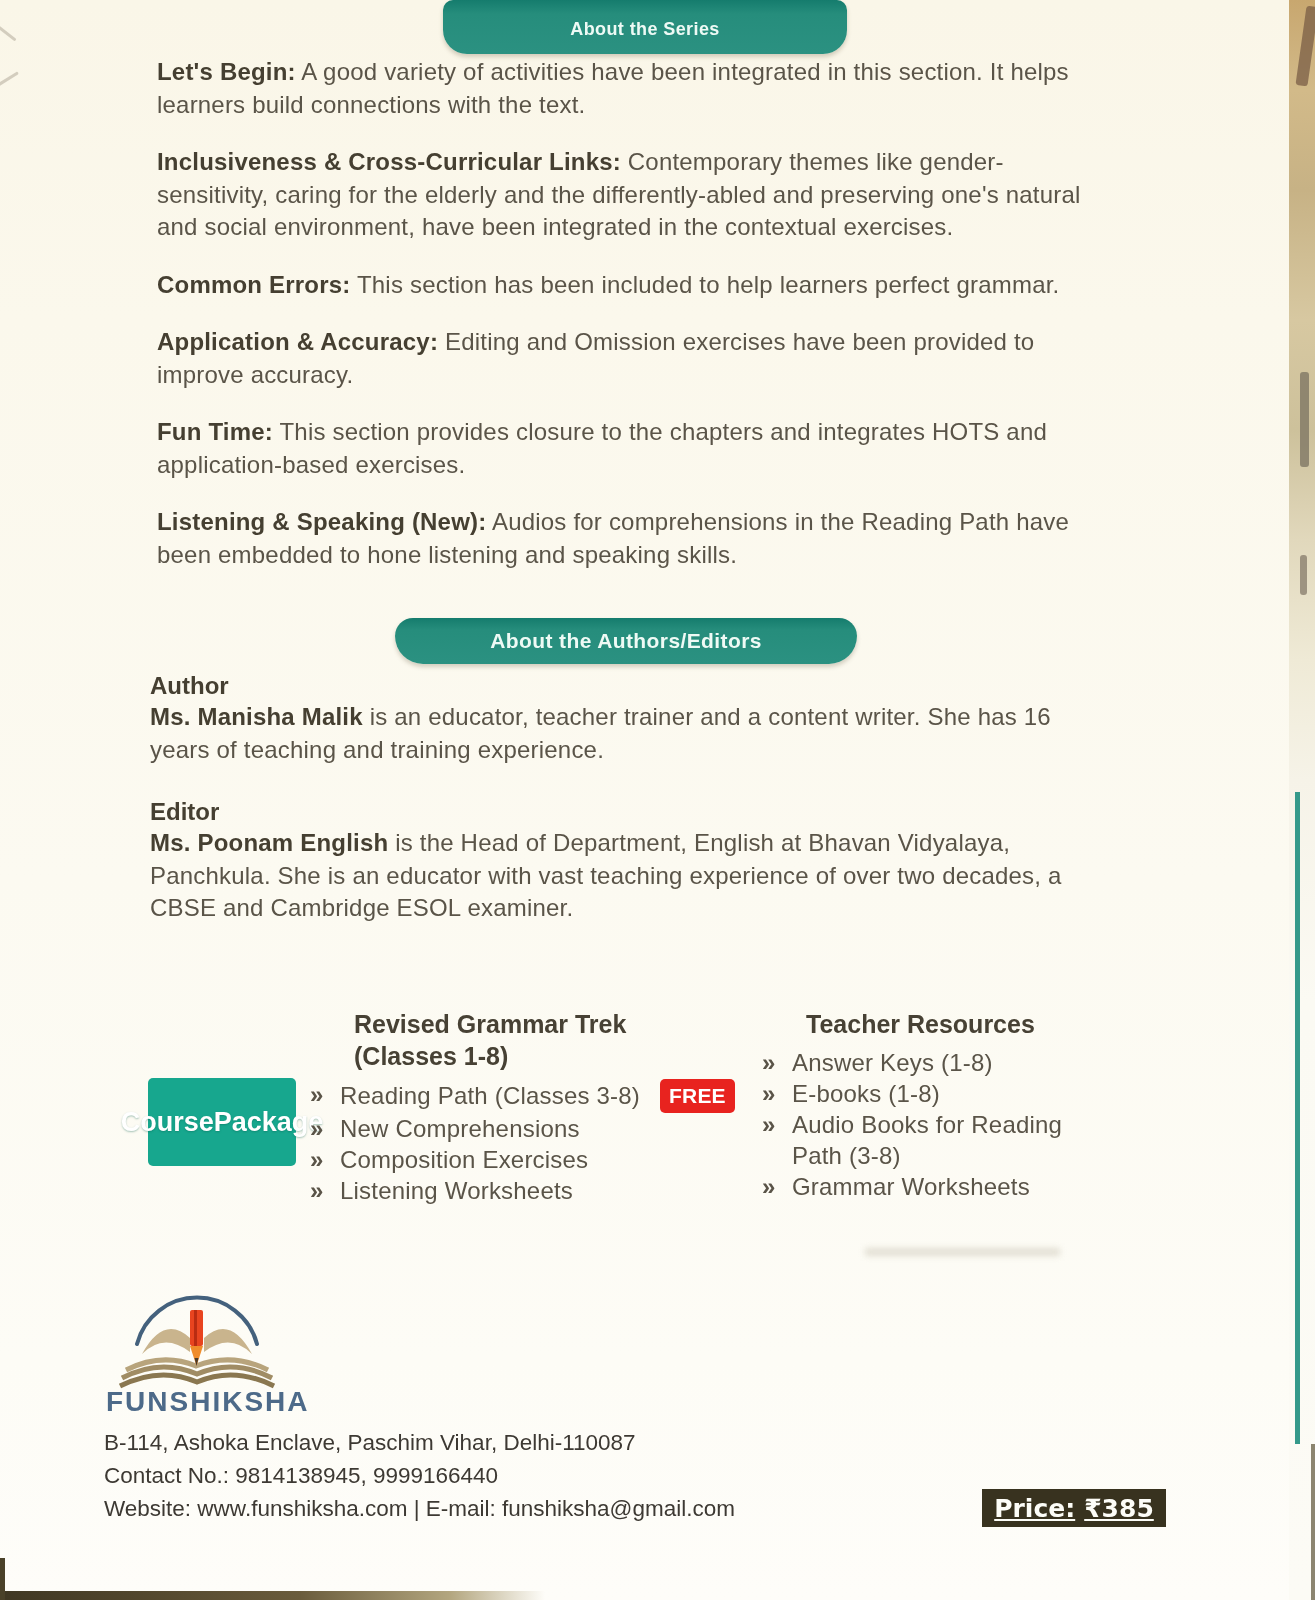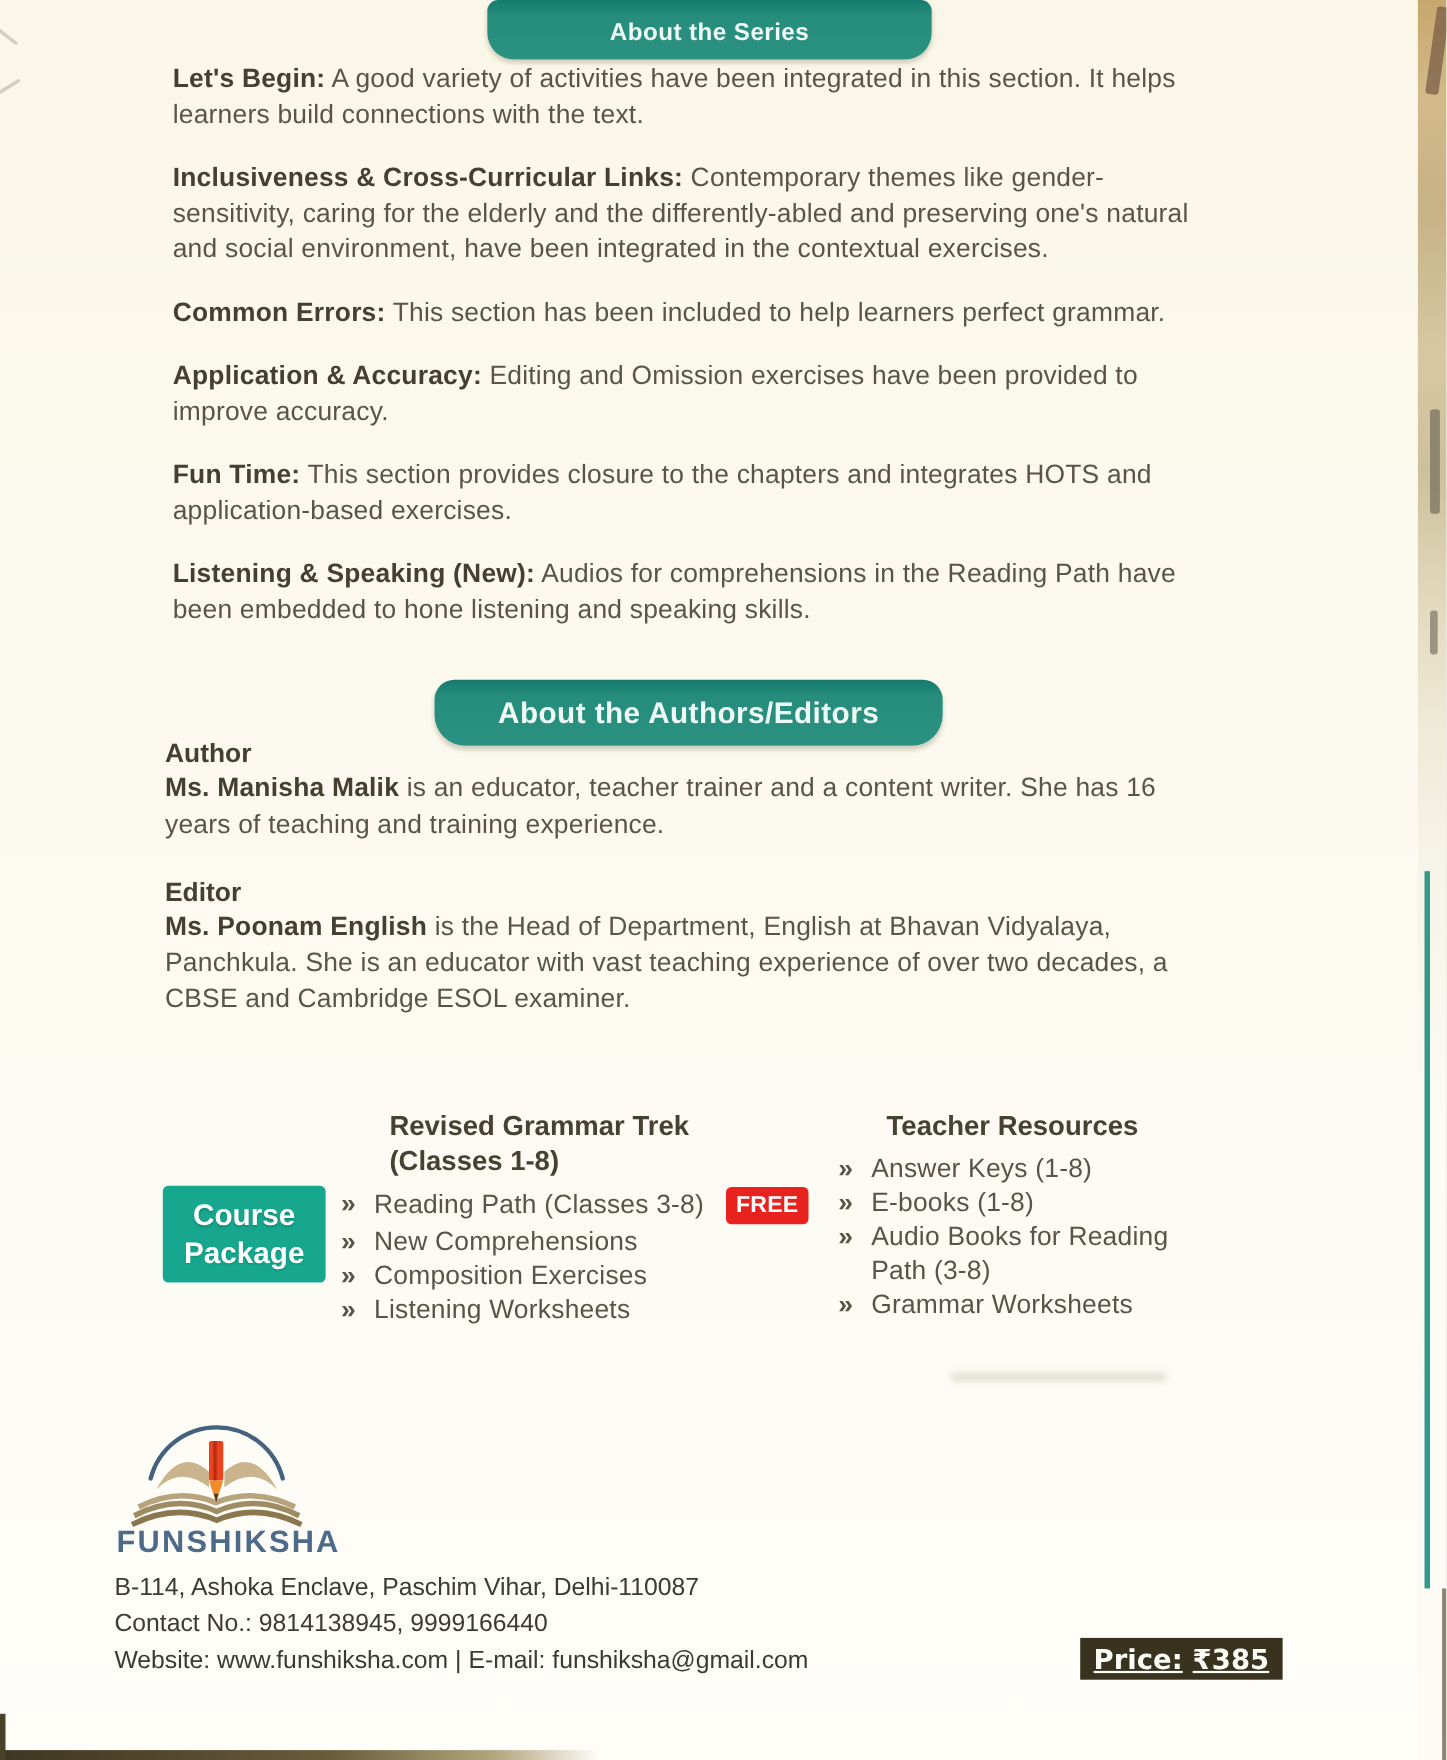--- a/index.html
+++ b/index.html
@@ -14,36 +14,36 @@
   }
   
   .banner{
     position:absolute;
     background:linear-gradient(180deg,#157c6d 0%,#268d7c 26%,#2b9181 100%);
     color:#eefaf5;font-weight:bold;
     display:flex;align-items:center;justify-content:center;
     letter-spacing:.4px;
     box-shadow:0 3px 4px rgba(90,80,50,.25);
   }
-  .banner.series{left:443px;top:0;width:404px;height:50px;border-radius:10px 10px 24px 24px;font-size:22px;padding-top:4px;}
-  .banner.authors{left:395px;top:618px;width:462px;height:60px;border-radius:18px 18px 28px 28px;font-size:27px;}
+  .banner.series{left:443px;top:0;width:404px;height:50px;border-radius:10px 10px 24px 24px;font-size:18px;padding-top:4px;}
+  .banner.authors{left:395px;top:618px;width:462px;height:46px;border-radius:18px 18px 28px 28px;font-size:21px;}
   
   .copy{position:absolute;left:157px;top:56px;width:938px;}
   .para{margin:0 0 25px 0;font-size:24px;line-height:32.5px;letter-spacing:.2px;}
   .para b{color:#453f31;}
   .authors-copy{position:absolute;left:150px;top:670px;width:945px;}
   .role-head{font-weight:bold;color:#453f31;font-size:24px;line-height:31px;margin:0;}
   .role-para{margin:0 0 30px 0;font-size:24px;line-height:32.5px;letter-spacing:.2px;}
   .role-para b{color:#453f31;}
   
   .pkg-badge{
     position:absolute;left:148px;top:1078px;width:148px;height:88px;
     background:#17a78e;border-radius:5px;
     color:#ffffff;font-weight:bold;font-size:27px;line-height:34px;
-    display:flex;flex-direction:column;align-items:center;justify-content:center;
+    display:flex;flex-direction:row;align-items:center;justify-content:center;
     text-shadow:0 1px 2px rgba(0,90,70,.35);
   }
   .pkg-col{position:absolute;top:1008px;}
   .pkg-col.left{left:310px;width:450px;}
   .pkg-col.right{left:762px;width:330px;}
   .pkg-title{font-weight:bold;color:#474134;font-size:25px;line-height:32px;margin-left:44px;}
   .pkg-list{margin-top:7px;}
   .pkg-item{display:flex;align-items:flex-start;font-size:24px;line-height:31px;color:#5a5448;letter-spacing:.2px;}
   .pkg-item .chev{width:30px;flex:0 0 30px;font-weight:bold;color:#5a5448;}
   .free{

